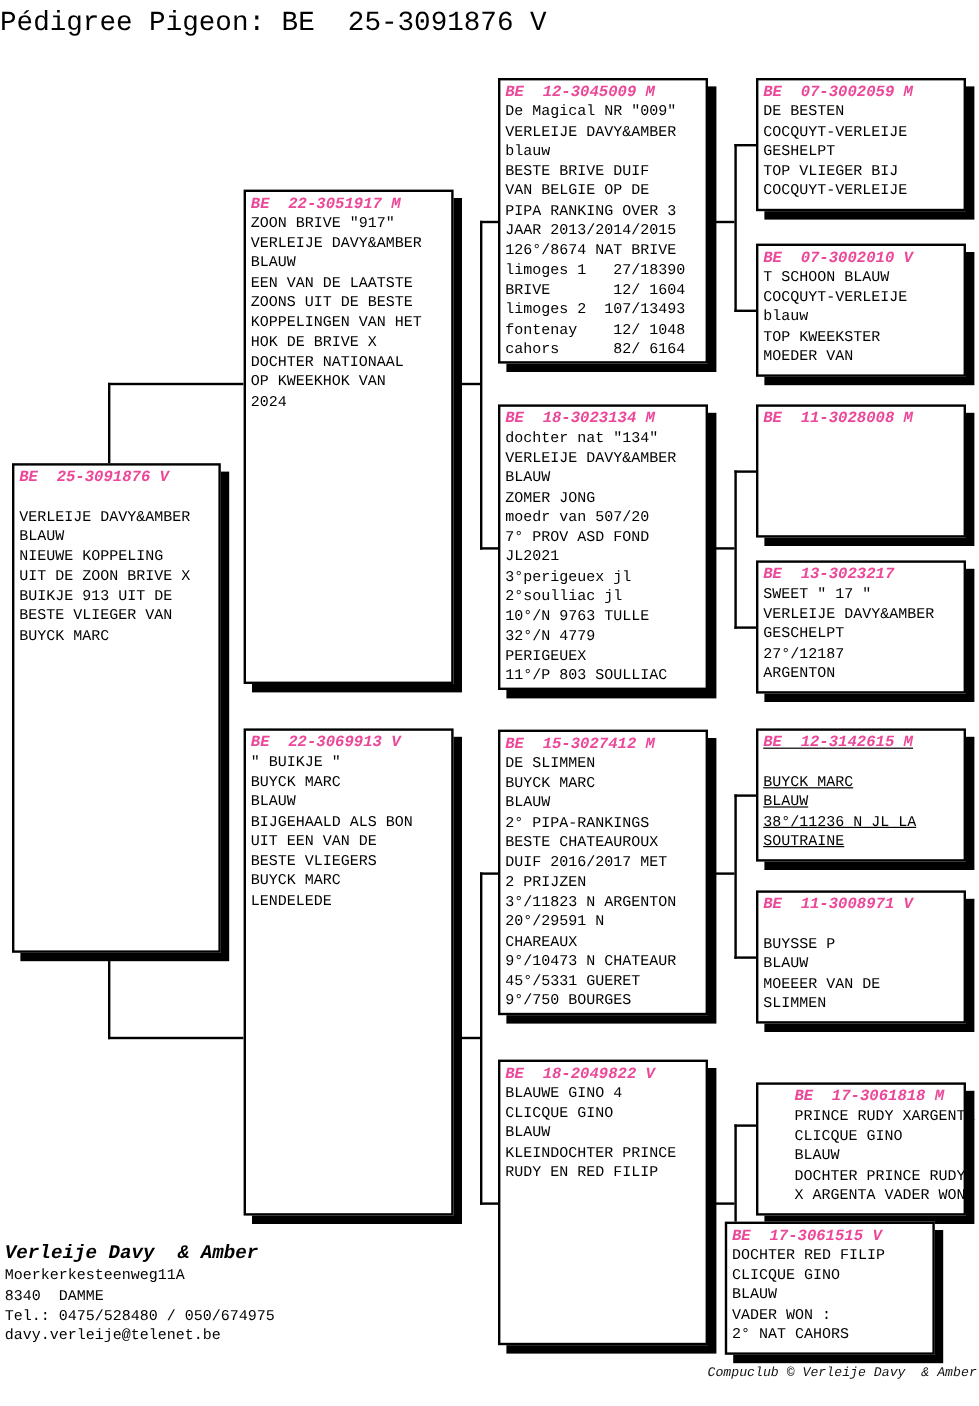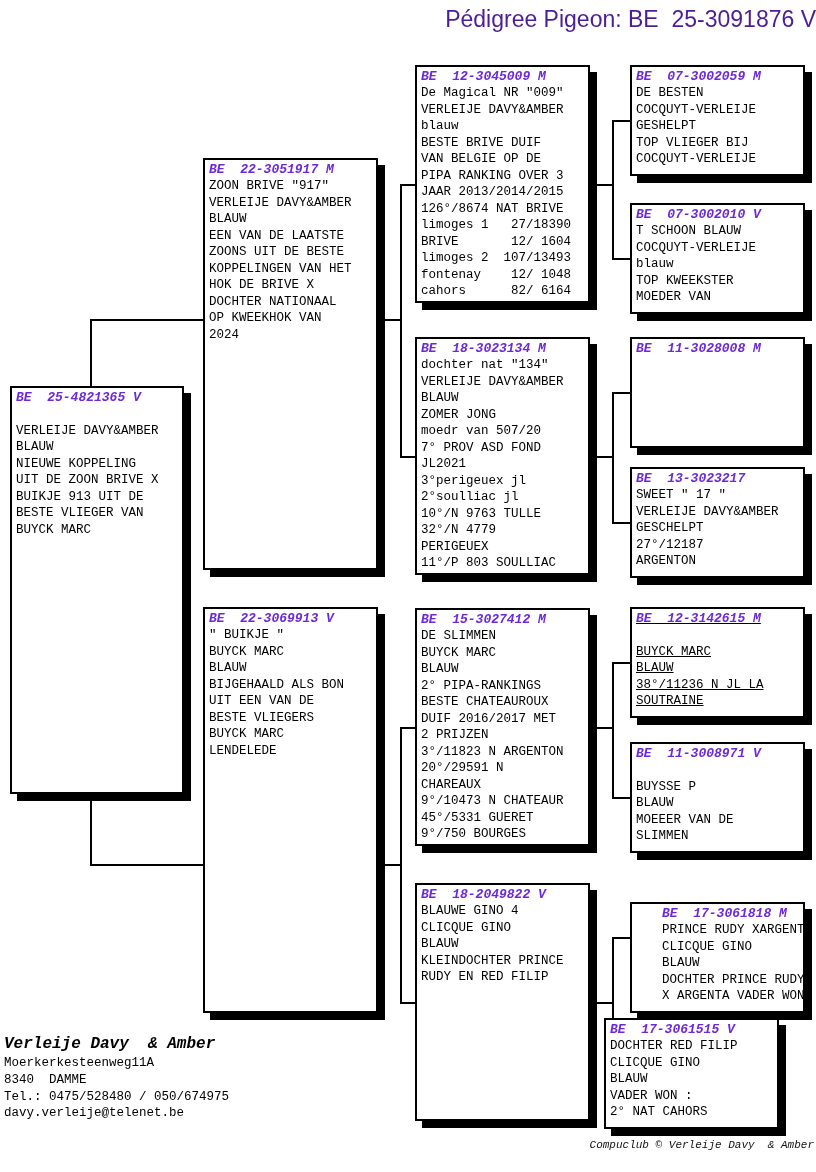--- a/index.html
+++ b/index.html
@@ -1,24 +1,24 @@
 <!DOCTYPE html>
 <html><head>
 <meta charset="utf-8">
 <style>
   html,body{margin:0;padding:0;background:#fff;}
   .page{position:relative;width:816px;height:1172px;background:#fff;overflow:hidden;
         font-family:"Liberation Mono","DejaVu Sans Mono",monospace;color:#000;}
-  .title{position:absolute;top:6px;left:0;width:100%;text-align:right;
-         font-family:Liberation Sans, sans-serif;
-         font-size:23px;white-space:pre;color:#4c1d95;}
+  .title{position:absolute;top:6px;left:0;width:100%;text-align:left;
+         font-family:Liberation Mono, monospace;
+         font-size:23px;white-space:pre;color:#000000;}
   .line{position:absolute;background:#000;}
   .pbox{position:absolute;background:#fff;border:2px solid #000;box-sizing:border-box;
         box-shadow:7px 7px 0 #000;padding:1px 4px;}
-  .ring{color:#6d28d9;font-weight:bold;font-style:italic;font-size:13px;line-height:17px;
+  .ring{color:#ec4899;font-weight:bold;font-style:italic;font-size:13px;line-height:17px;
         white-space:pre;}
   .btext{font-size:12.5px;line-height:16.5px;white-space:pre;}
   .owner{position:absolute;left:4px;top:1033px;}
   .owner-name{font-weight:bold;font-size:16px;line-height:22px;white-space:pre;font-style:italic;}
   .owner-line{font-size:12.5px;line-height:16.8px;white-space:pre;}
   .credit{position:absolute;right:2px;top:1139px;font-size:11px;font-style:italic;
           white-space:pre;color:#111;}
 </style>
 </head>
 <body>
@@ -55,21 +55,21 @@
   <div class="line" style="left:612px;top:662px;width:2px;height:137px;"></div>
   <div class="line" style="left:612px;top:662px;width:18px;height:2px;"></div>
   <div class="line" style="left:612px;top:797px;width:18px;height:2px;"></div>
 
   <div class="line" style="left:590px;top:1002px;width:22px;height:2px;"></div>
   <div class="line" style="left:612px;top:937px;width:2px;height:138px;"></div>
   <div class="line" style="left:612px;top:937px;width:18px;height:2px;"></div>
   <div class="line" style="left:612px;top:1073px;width:18px;height:2px;"></div>
 
   <div class="pbox" style="left:10px;top:386px;width:174px;height:408px;">
-    <div class="ring">BE  25-4821365 V</div>
+    <div class="ring">BE  25-3091876 V</div>
     <div class="btext">
 VERLEIJE DAVY&amp;AMBER
 BLAUW
 NIEUWE KOPPELING
 UIT DE ZOON BRIVE X
 BUIKJE 913 UIT DE
 BESTE VLIEGER VAN
 BUYCK MARC</div>
   </div>
 

